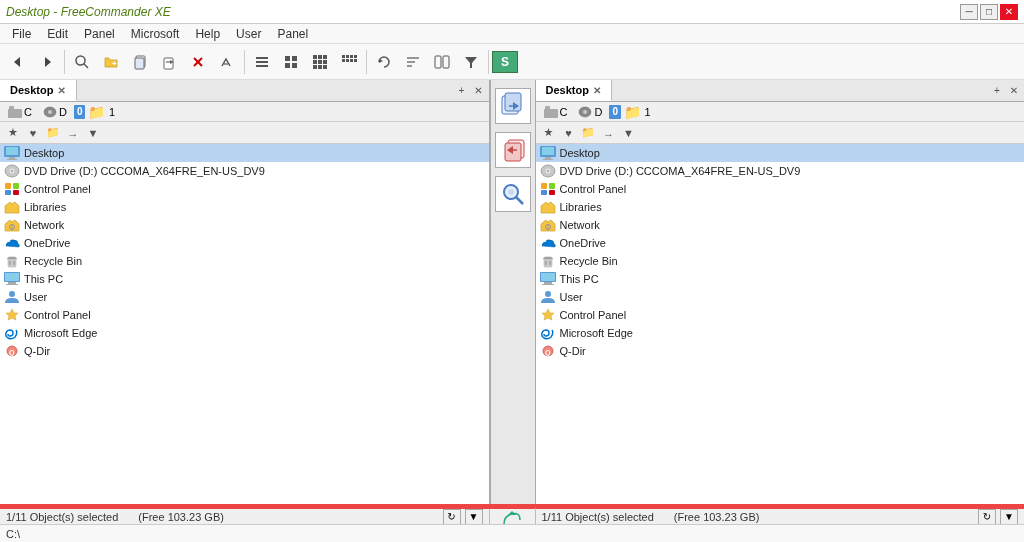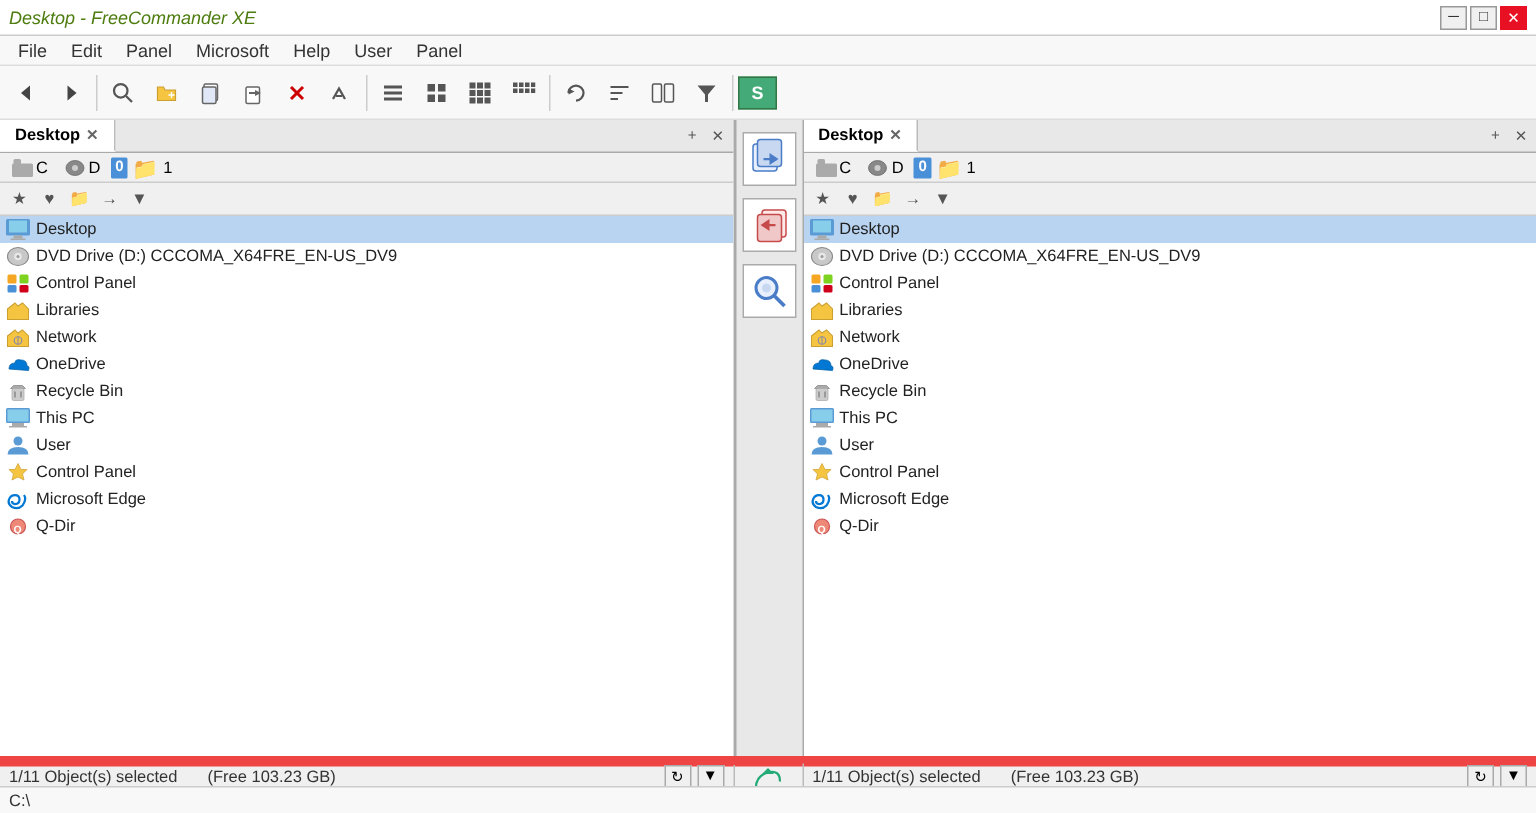--- a/index.html
+++ b/index.html
@@ -252,21 +252,21 @@
       display: flex;
       align-items: center;
       justify-content: center;
       font-size: 18px;
       color: #555;
     }
 
     
     .status-bar {
       background: #f0f0f0;
-      border-top: 7px solid #ef4444;
+      border-top: 5px solid #ef4444;
       display: flex;
       align-items: center;
       height: 20px;
       flex-shrink: 0;
     }
     .status-panel {
       flex: 1;
       display: flex;
       align-items: center;
       padding: 0 6px;

